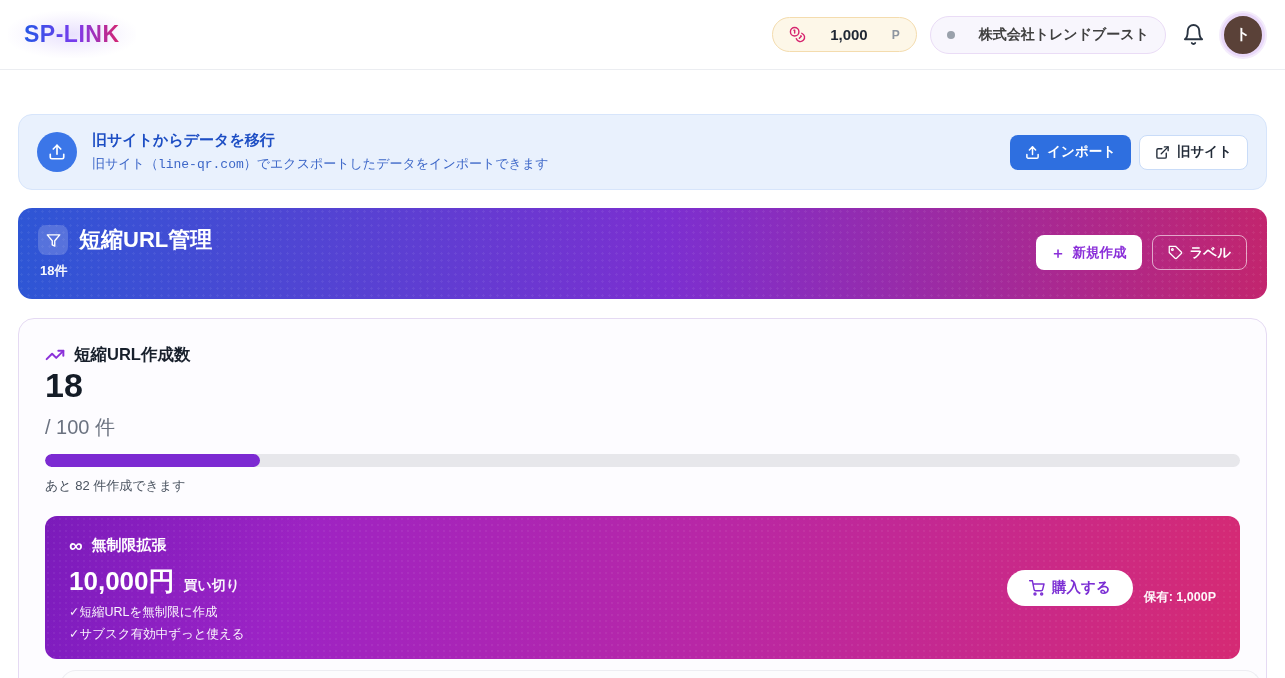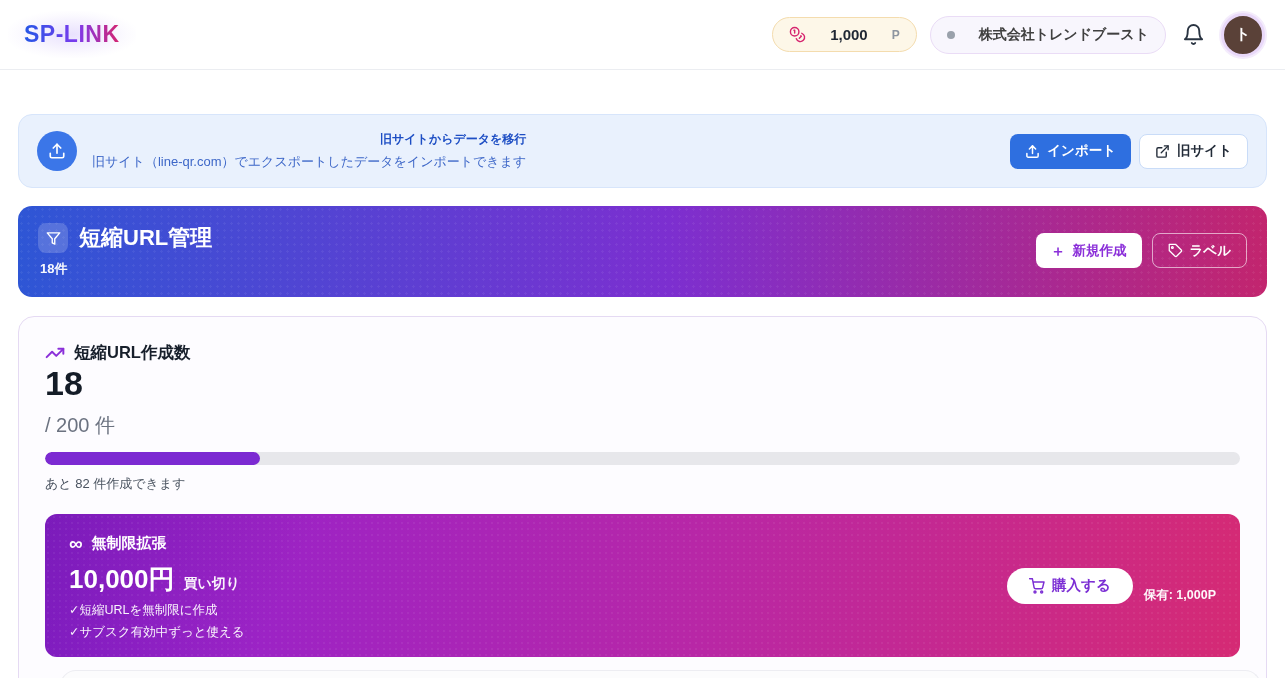--- a/index.html
+++ b/index.html
@@ -29,22 +29,22 @@
     border:3px solid #e9d8f9; box-shadow:0 0 0 2px #f4ecfc; cursor:pointer; }
 
   .content { padding:44px 18px 0; }
 
   
   .migrate { border-radius:14px; background:#e9f1fd; border:1px solid #d7e5fb;
     padding:16px 18px; display:flex; align-items:center; gap:15px; }
   .migrate-ic { width:40px; height:40px; border-radius:50%; background:#3b76e8; flex:0 0 auto;
     display:flex; align-items:center; justify-content:center; color:#fff; }
   .migrate-ic svg { width:18px; height:18px; }
-  .migrate-title { font-size:12px; font-weight:700; color:#1d4ec4; margin-bottom:5px;text-align:right; }
-  .migrate-sub { font-size:13px; color:#3d67c8; }
+  .migrate-title { font-size:15px; font-weight:700; color:#1d4ec4; margin-bottom:5px; }
+  .migrate-sub { font-size:13px; color:#3d67c8;font-family:Liberation Mono, monospace; }
   .migrate-btns { margin-left:auto; display:flex; gap:8px; }
   .btn { display:flex; align-items:center; gap:7px; border-radius:8px; font-size:13.5px;
     font-weight:700; padding:9px 15px; cursor:pointer; border:none; line-height:1;
     font-family:inherit; }
   .btn svg { width:15px; height:15px; }
   .btn-import { background:#2e6fe0; color:#fff; }
   .btn-oldsite { background:#fff; color:#222b38; border:1px solid #c9dcf8; }
 
   
   .url-banner { margin-top:18px; border-radius:14px; position:relative; overflow:hidden;
@@ -202,21 +202,21 @@
   <div class="usage-card">
     <div class="usage-head">
       <svg class="trend-ic" viewBox="0 0 24 24" fill="none" stroke="currentColor" stroke-width="2.4" stroke-linecap="round" stroke-linejoin="round">
           <polyline points="22 7 13.5 15.5 8.5 10.5 2 17"></polyline>
           <polyline points="16 7 22 7 22 13"></polyline>
         </svg>
       <span class="usage-title">短縮URL作成数</span>
     </div>
     <div class="usage-nums">
       <span class="usage-current">18</span>
-      <span class="usage-total">/ 200 件</span>
+      <span class="usage-total">/ 100 件</span>
     </div>
     <div class="progress">
       <div class="progress-fill" style="width: 18%;"></div>
     </div>
     <div class="usage-note">あと 82 件作成できます</div>
 
     <div class="unl-card">
       <div class="unl-left">
         <div class="unl-row1">
           <span class="inf-ic">∞</span>

